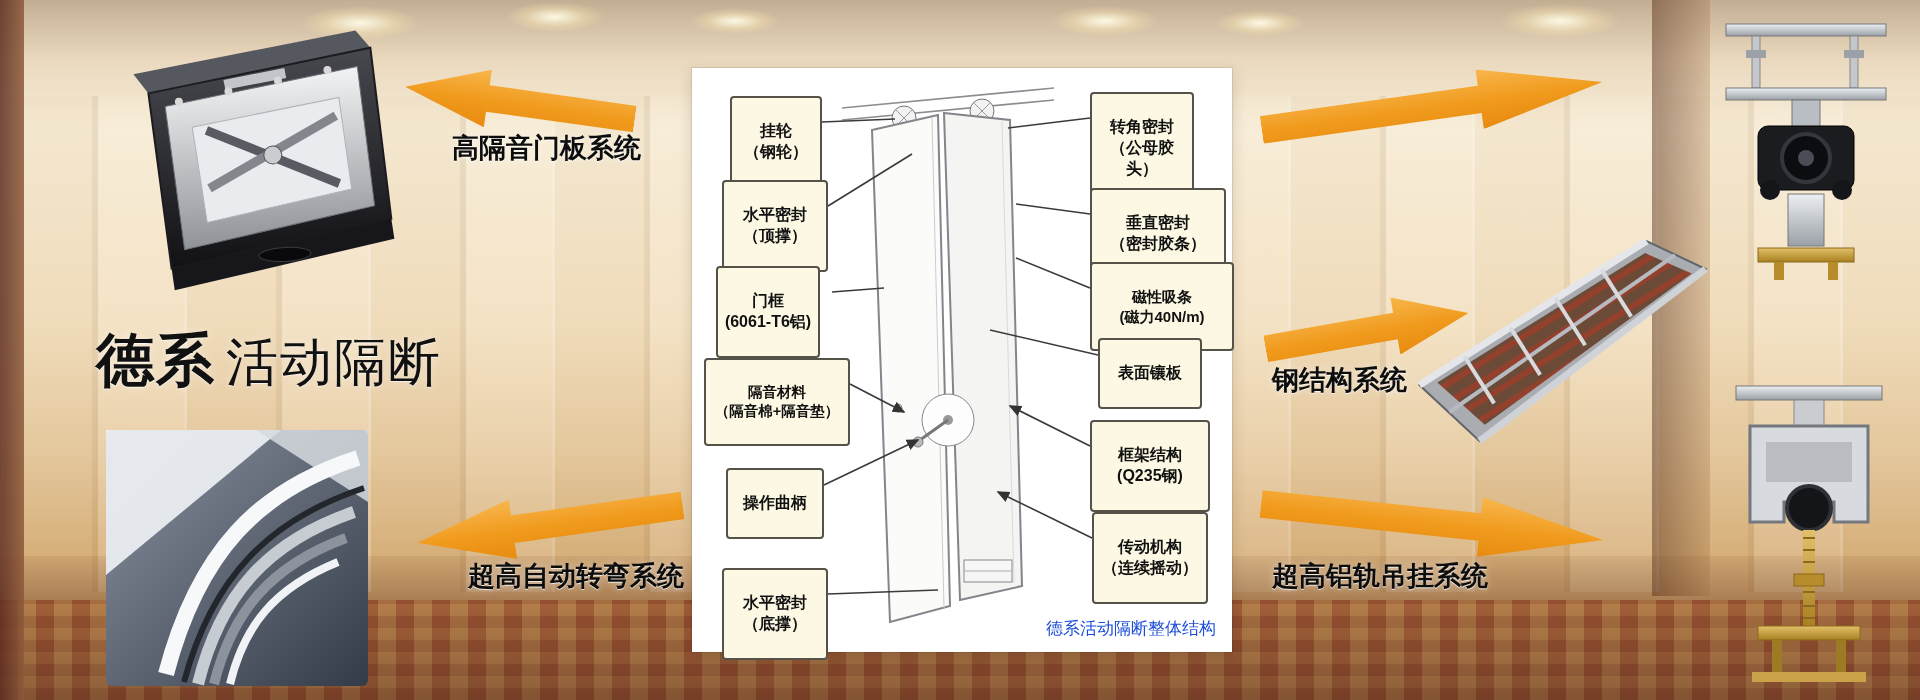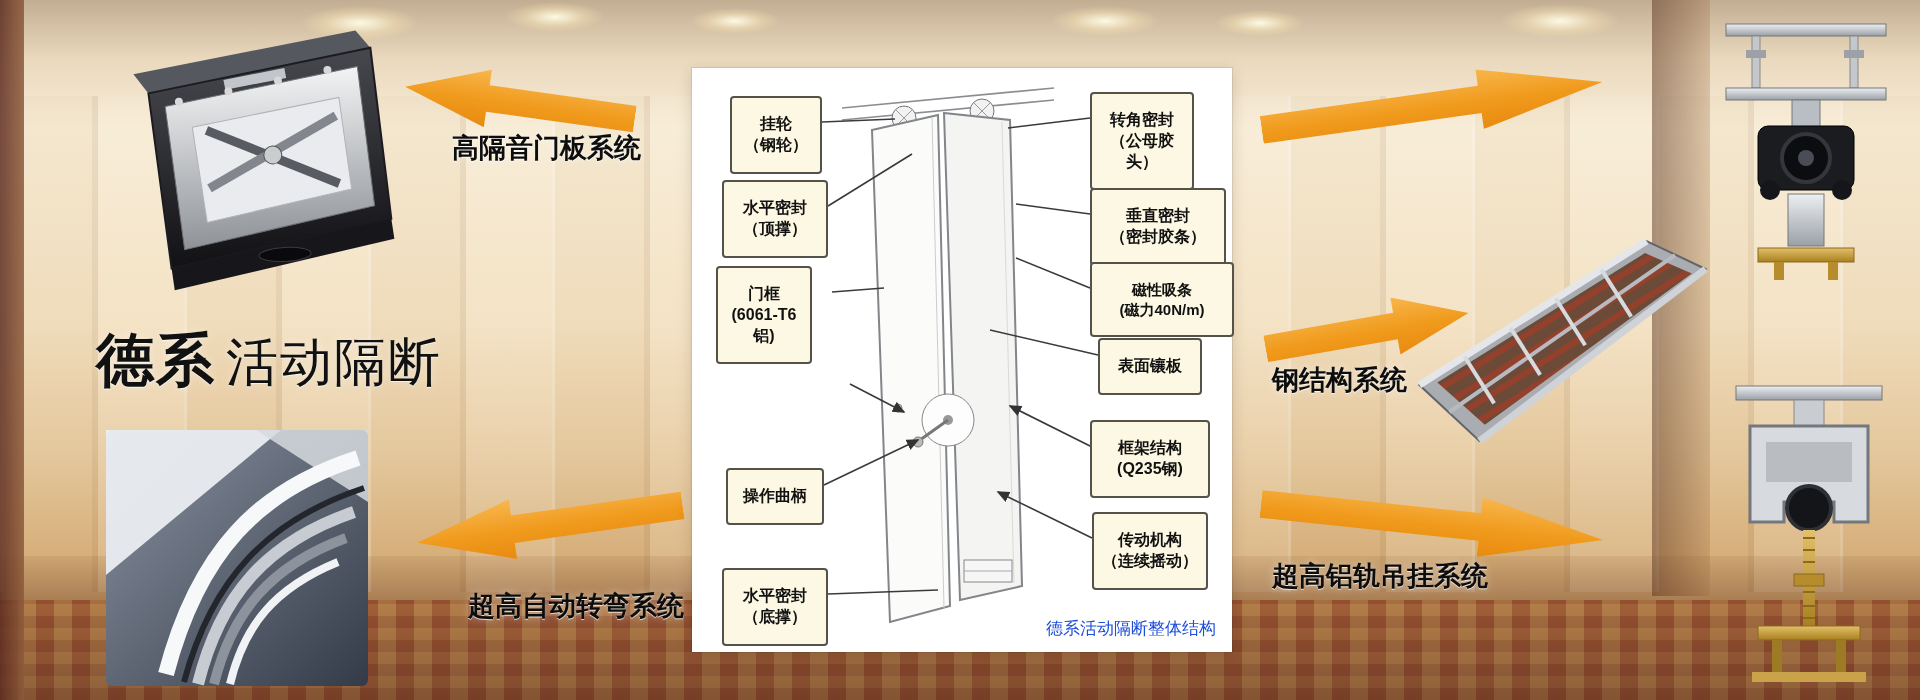--- a/index.html
+++ b/index.html
@@ -44,42 +44,42 @@
   .arrow.left {clip-path:polygon(0 50%,36% 0,36% 27%,100% 27%,100% 73%,36% 73%,36% 100%);}
   .arrow.right{clip-path:polygon(100% 50%,64% 0,64% 27%,0 27%,0 73%,64% 73%,64% 100%);}
   .arrow-tl{left:404px;top:74px;width:232px;height:58px;transform:rotate(8deg);}
   .arrow-bl{left:416px;top:494px;width:268px;height:60px;transform:rotate(-8deg);}
   .arrow-tr{left:1260px;top:76px;width:344px;height:60px;transform:rotate(-8deg);}
   .arrow-mr{left:1264px;top:302px;width:206px;height:58px;transform:rotate(-10deg);}
   .arrow-br{left:1260px;top:492px;width:344px;height:60px;transform:rotate(6deg);}
   .sys-label{position:absolute;font-size:27px;font-weight:800;color:#0d0d0d;white-space:nowrap;
     text-shadow:0 1px 0 rgba(255,255,255,.7),0 0 8px rgba(255,255,255,.5);font-family:Liberation Mono, monospace;}
   .label-tl{left:452px;top:130px;}
-  .label-bl{left:468px;top:588px;text-align:right;}
+  .label-bl{left:468px;top:558px;text-align:right;}
   .label-tr{left:1264px;top:140px;}
   .label-mr{left:1272px;top:362px;}
   .label-br{left:1272px;top:558px;}
   
   .photo{position:absolute;}
   .photo svg{display:block;width:100%;height:100%;}
   .photo-doormech{left:110px;top:16px;width:286px;height:286px;}
   .photo-profiles{left:106px;top:430px;width:262px;height:256px;}
   .photo-steelhanger{left:1700px;top:8px;width:212px;height:278px;}
   .photo-steelstruct{left:1412px;top:230px;width:302px;height:222px;transform:rotate(-2deg);}
   .photo-aluhanger{left:1706px;top:378px;width:206px;height:310px;}
   
   .diagram-panel{position:absolute;left:692px;top:68px;width:540px;height:584px;background:#ffffff;
     box-shadow:0 0 0 1px rgba(0,0,0,.08),0 4px 14px rgba(60,40,20,.18);}
   .diagram-panel svg.drawing{position:absolute;left:0;top:0;width:540px;height:584px;}
   .callout{position:absolute;box-sizing:border-box;background:#fdf8e3;border:2px solid #55524a;
-    border-radius:4px;padding:16px 4px;font-size:16px;font-weight:700;line-height:1.3;
+    border-radius:4px;padding:23px 4px;font-size:16px;font-weight:700;line-height:1.3;
     text-align:center;color:#111;white-space:pre-line;}
   .co-l1{left:38px;top:28px;width:92px;}
   .co-l2{left:30px;top:112px;width:106px;}
-  .co-l3{left:24px;top:198px;width:96px;}
+  .co-l3{left:24px;top:198px;width:104px;}
   .co-l4{left:12px;top:290px;width:146px;font-size:14.5px;}
   .co-l5{left:34px;top:400px;width:98px;}
   .co-l6{left:30px;top:500px;width:106px;}
   .co-r1{left:398px;top:24px;width:104px;}
   .co-r2{left:398px;top:120px;width:136px;}
   .co-r3{left:398px;top:194px;width:144px;font-size:15px;}
   .co-r4{left:406px;top:270px;width:104px;}
   .co-r5{left:398px;top:352px;width:120px;}
   .co-r6{left:400px;top:444px;width:116px;}
   .diagram-caption{position:absolute;right:16px;bottom:12px;font-size:17px;font-weight:500;color:#1d4ed8;}
@@ -219,20 +219,22 @@
         <line x1="400" y1="470" x2="306" y2="424" marker-end="url(#ah)"></line>
       </g>
     </svg>
 
     <div class="callout co-l1">挂轮
 （钢轮）</div>
     <div class="callout co-l2">水平密封
 （顶撑）</div>
     <div class="callout co-l3">门框
 (6061-T6铝)</div>
+    <div class="callout co-l4">隔音材料
+（隔音棉+隔音垫）</div>
     <div class="callout co-l5">操作曲柄</div>
     <div class="callout co-l6">水平密封
 （底撑）</div>
 
     <div class="callout co-r1">转角密封
 （公母胶头）</div>
     <div class="callout co-r2">垂直密封
 （密封胶条）</div>
     <div class="callout co-r3">磁性吸条
 (磁力40N/m)</div>

